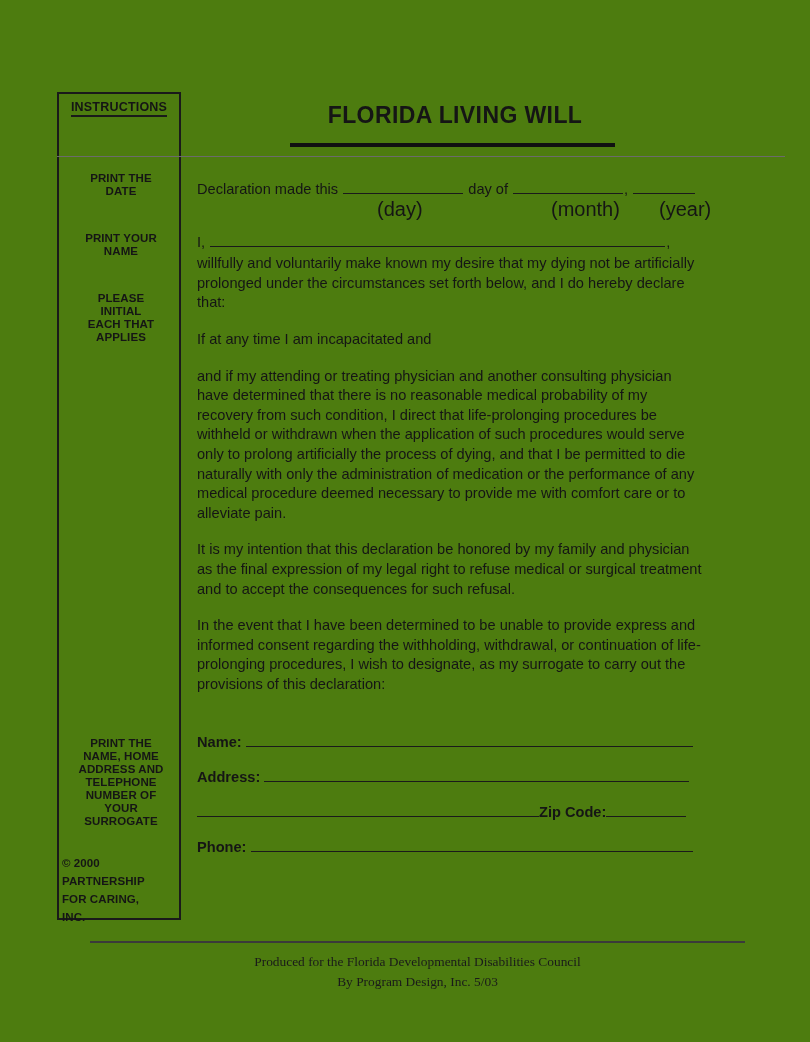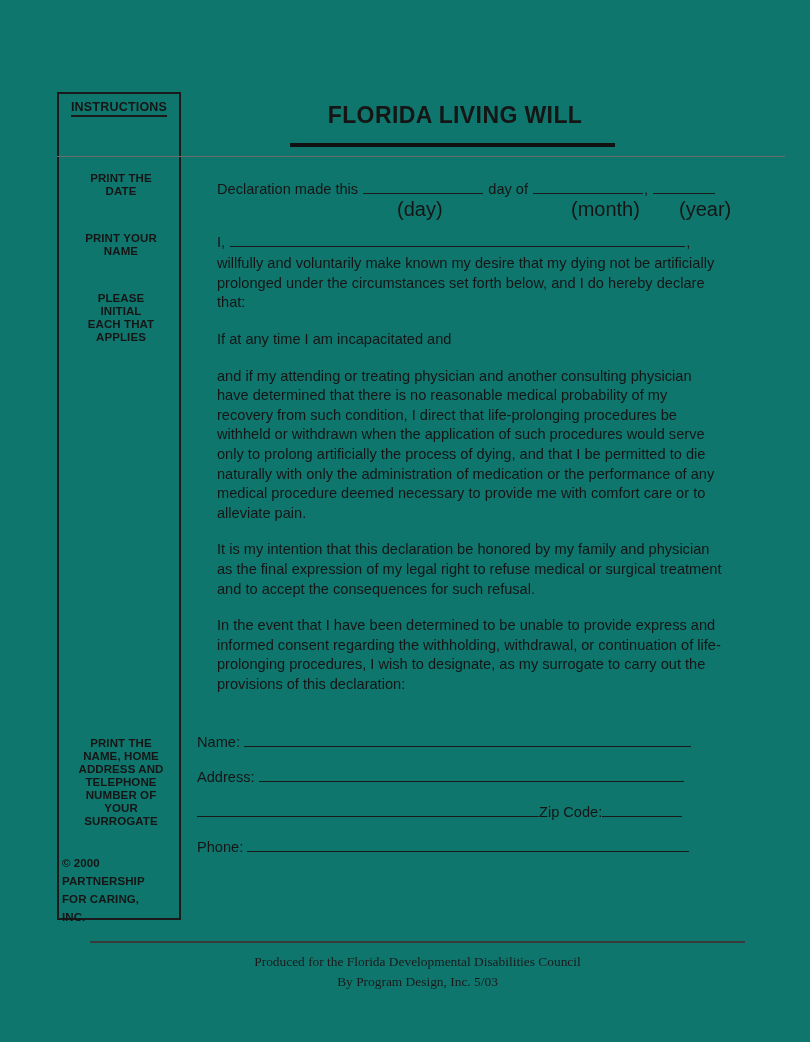--- a/index.html
+++ b/index.html
@@ -12,21 +12,21 @@
     height: 1042px;
     position: relative;
     font-family: "Liberation Sans", sans-serif;
     color: #151515;
     overflow: hidden;
   }
 
   .page {
     position: absolute;
     inset: 0;
-    background: #0f766e;
+    background: #4d7c0f;
   }
 
   
   .instructions-box {
     position: absolute;
     left: 57px;
     top: 92px;
     width: 124px;
     height: 828px;
     border: 2px solid #1a1a1a;
@@ -96,21 +96,20 @@
   }
 
   
   .body-col {
     position: absolute;
     left: 197px;
     top: 178px;
     width: 510px;
     font-size: 14.6px;
     line-height: 19.6px;
-    margin-left: 20px;
   }
 
   .line-row {
     position: relative;
     white-space: nowrap;
   }
   .blank {
     display: inline-block;
     border-bottom: 1.6px solid #1a1a1a;
     vertical-align: baseline;
@@ -152,20 +151,21 @@
     position: absolute;
     left: 197px;
     top: 733px;
     width: 510px;
     font-size: 14.6px;
   }
   .field-row {
     position: relative;
     height: 35px;
     white-space: nowrap;
+    font-weight: bold;
   }
   .field-label {
     display: inline-block;
     vertical-align: baseline;
   }
   .fill {
     display: inline-block;
     border-bottom: 1.8px solid #1a1a1a;
     height: 13px;
     vertical-align: baseline;

